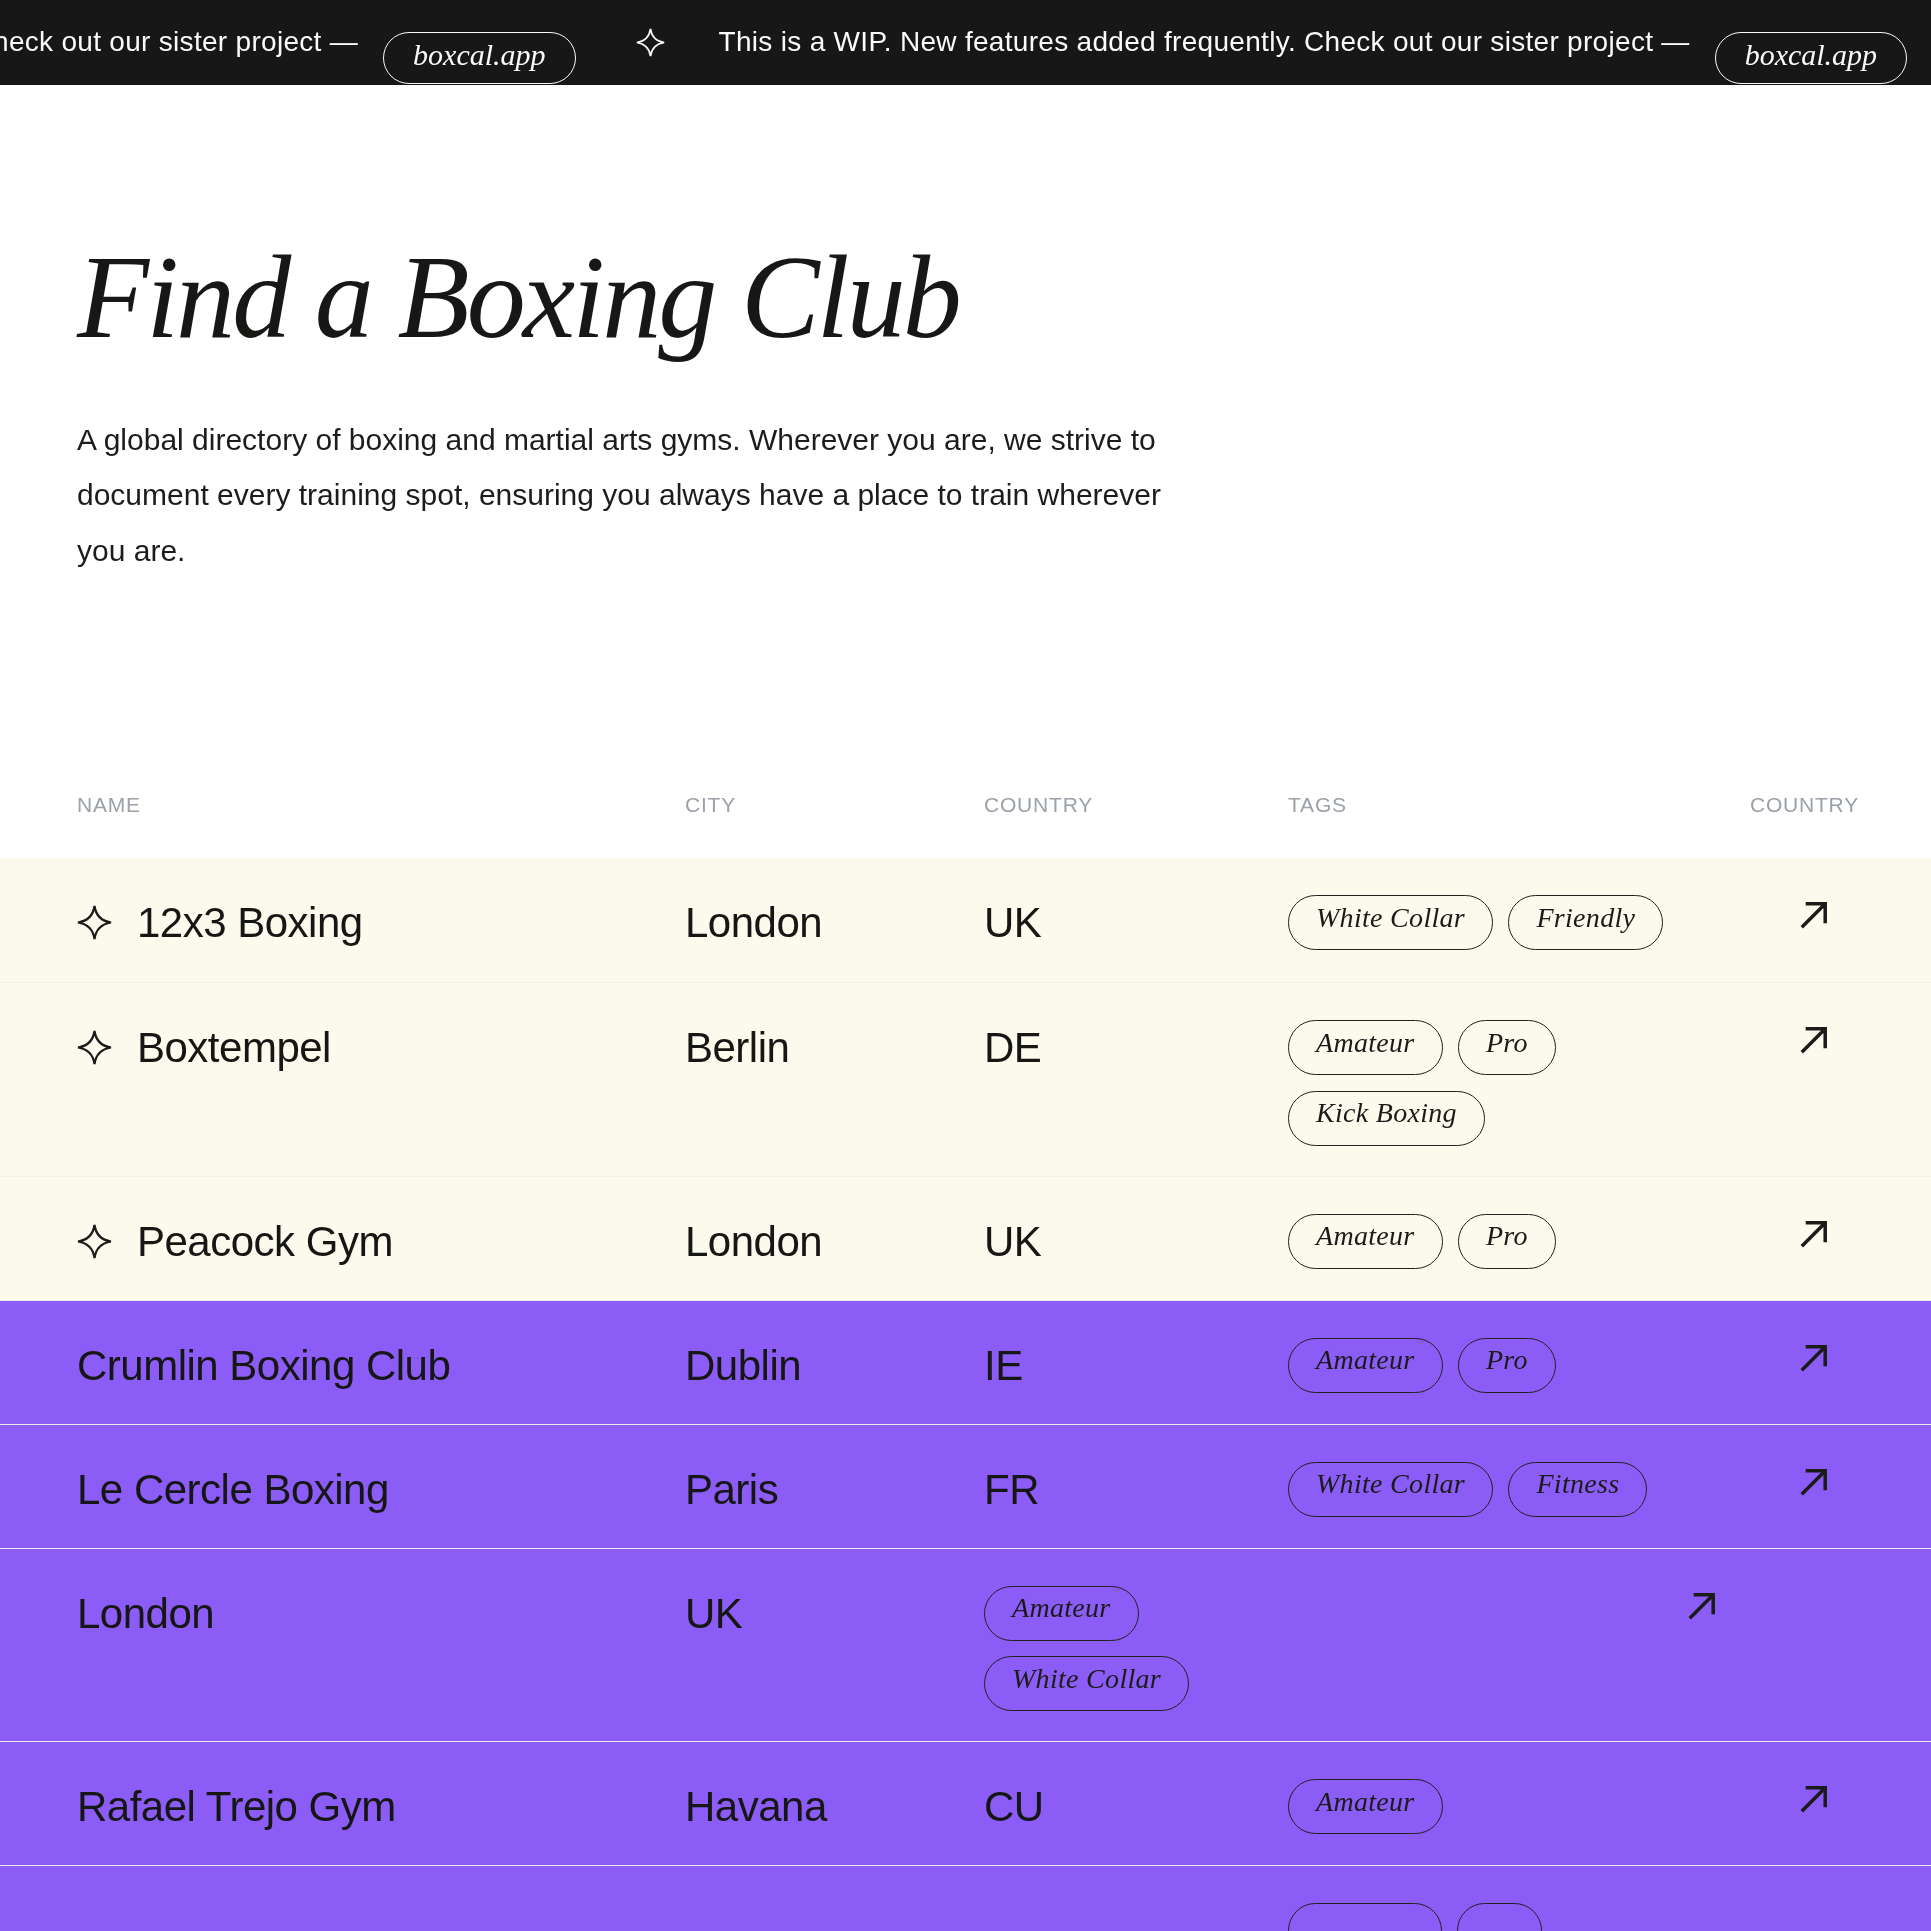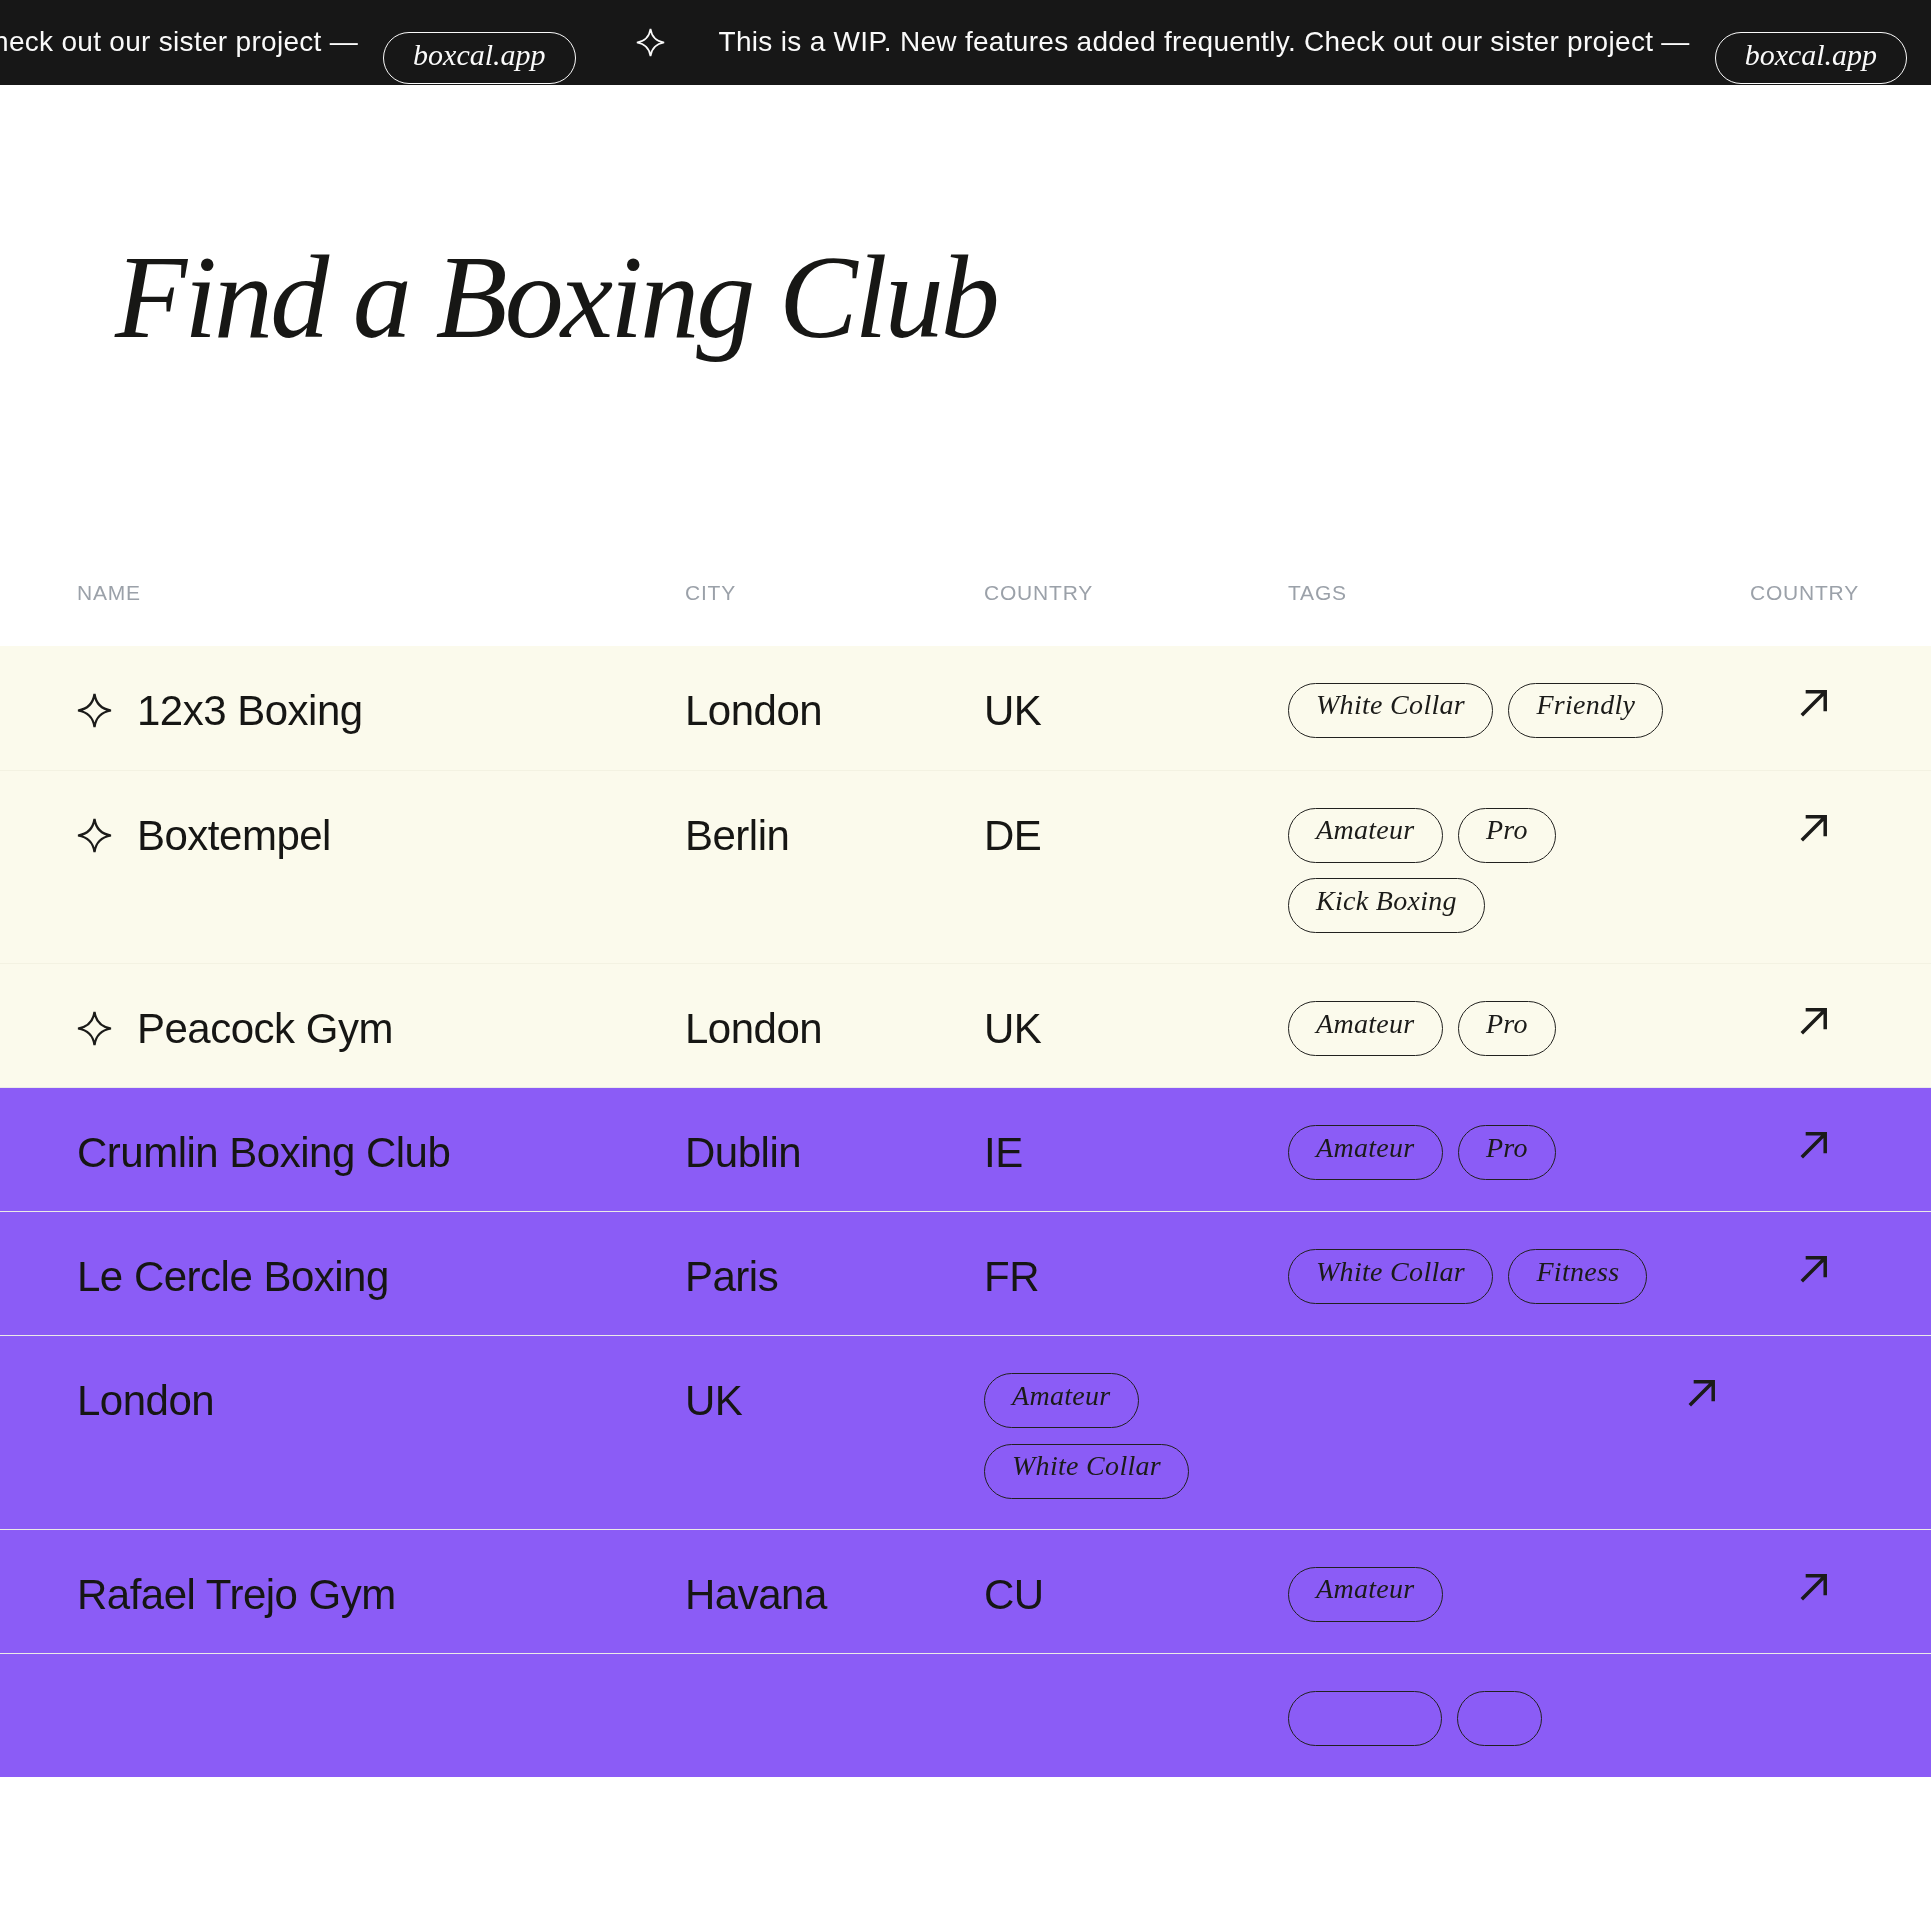--- a/index.html
+++ b/index.html
@@ -48,21 +48,21 @@
     margin-top: 31px;
   }
   .banner-sparkle {
     flex-shrink: 0;
     margin: 0 54px 0 60px;
     display: block;
   }
 
   
   .intro {
-    padding: 0 72px 0 115px;
+    padding: 0 72px 0 77px;
   }
   .page-title {
     margin: 145px 0 0;
     font-family: "Liberation Serif", serif;
     font-style: italic;
     font-weight: 400;
     font-size: 118px;
     line-height: 1.15;
     letter-spacing: -2.9px;
     color: #171715;
@@ -173,20 +173,21 @@
       <svg width="29" height="29" viewBox="0 0 34 34" class="banner-sparkle">
         <path d="M17 1 C18.4 10.4 23.6 15.6 33 17 C23.6 18.4 18.4 23.6 17 33 C15.6 23.6 10.4 18.4 1 17 C10.4 15.6 15.6 10.4 17 1 Z" fill="none" stroke="#fafafa" stroke-width="2"></path>
       </svg>
       <span class="banner-text">This is a WIP. New features added frequently. Check out our sister project —</span>
       <span class="banner-pill">boxcal.app</span>
     </div>
 </div>
 
 <div class="intro">
   <h1 class="page-title">Find a Boxing Club</h1>
+  <p class="page-description">A global directory of boxing and martial arts gyms. Wherever you are, we strive to document every training spot, ensuring you always have a place to train wherever you are.</p>
 </div>
 
 <div class="gym-table">
   <div class="table-header">
       <div class="col-name">NAME</div>
       <div class="col-city">CITY</div>
       <div class="col-country">COUNTRY</div>
       <div class="col-tags">TAGS</div>
       <div class="col-website">COUNTRY</div>
     </div>

